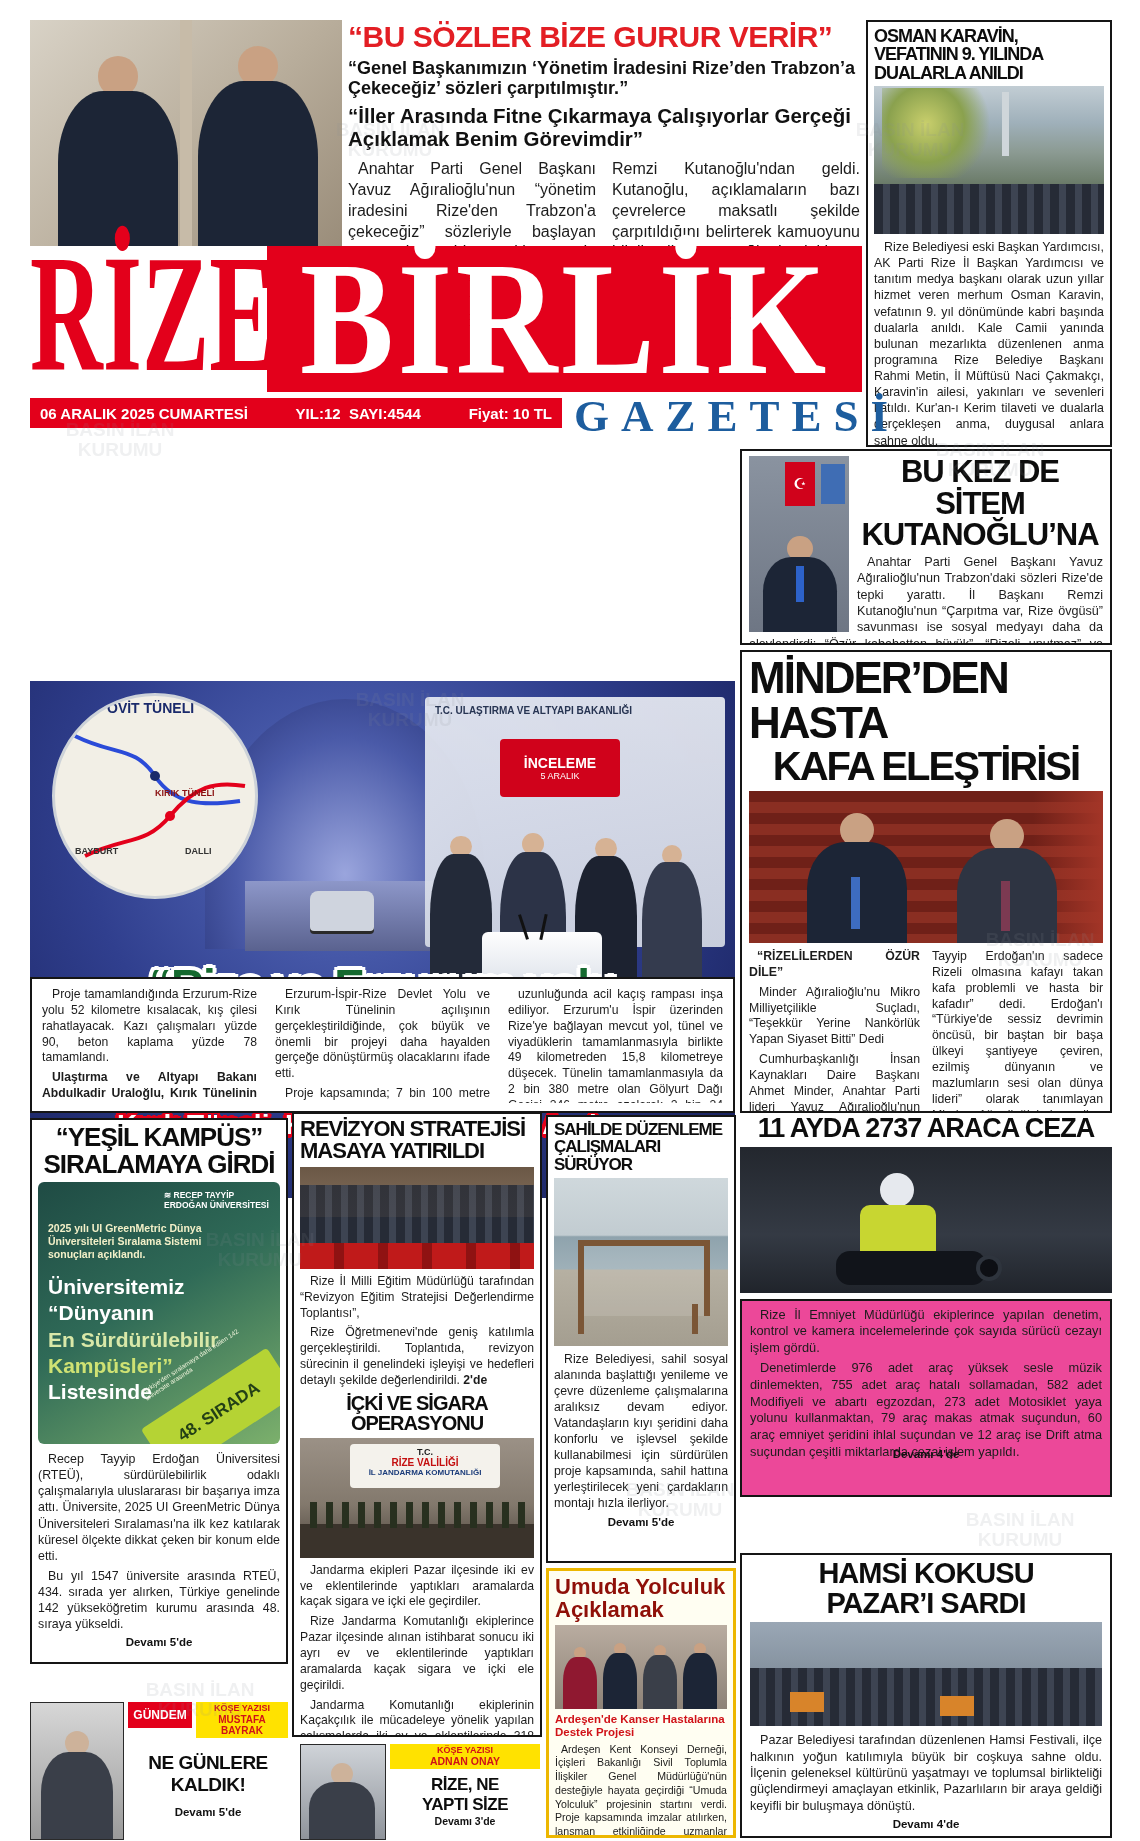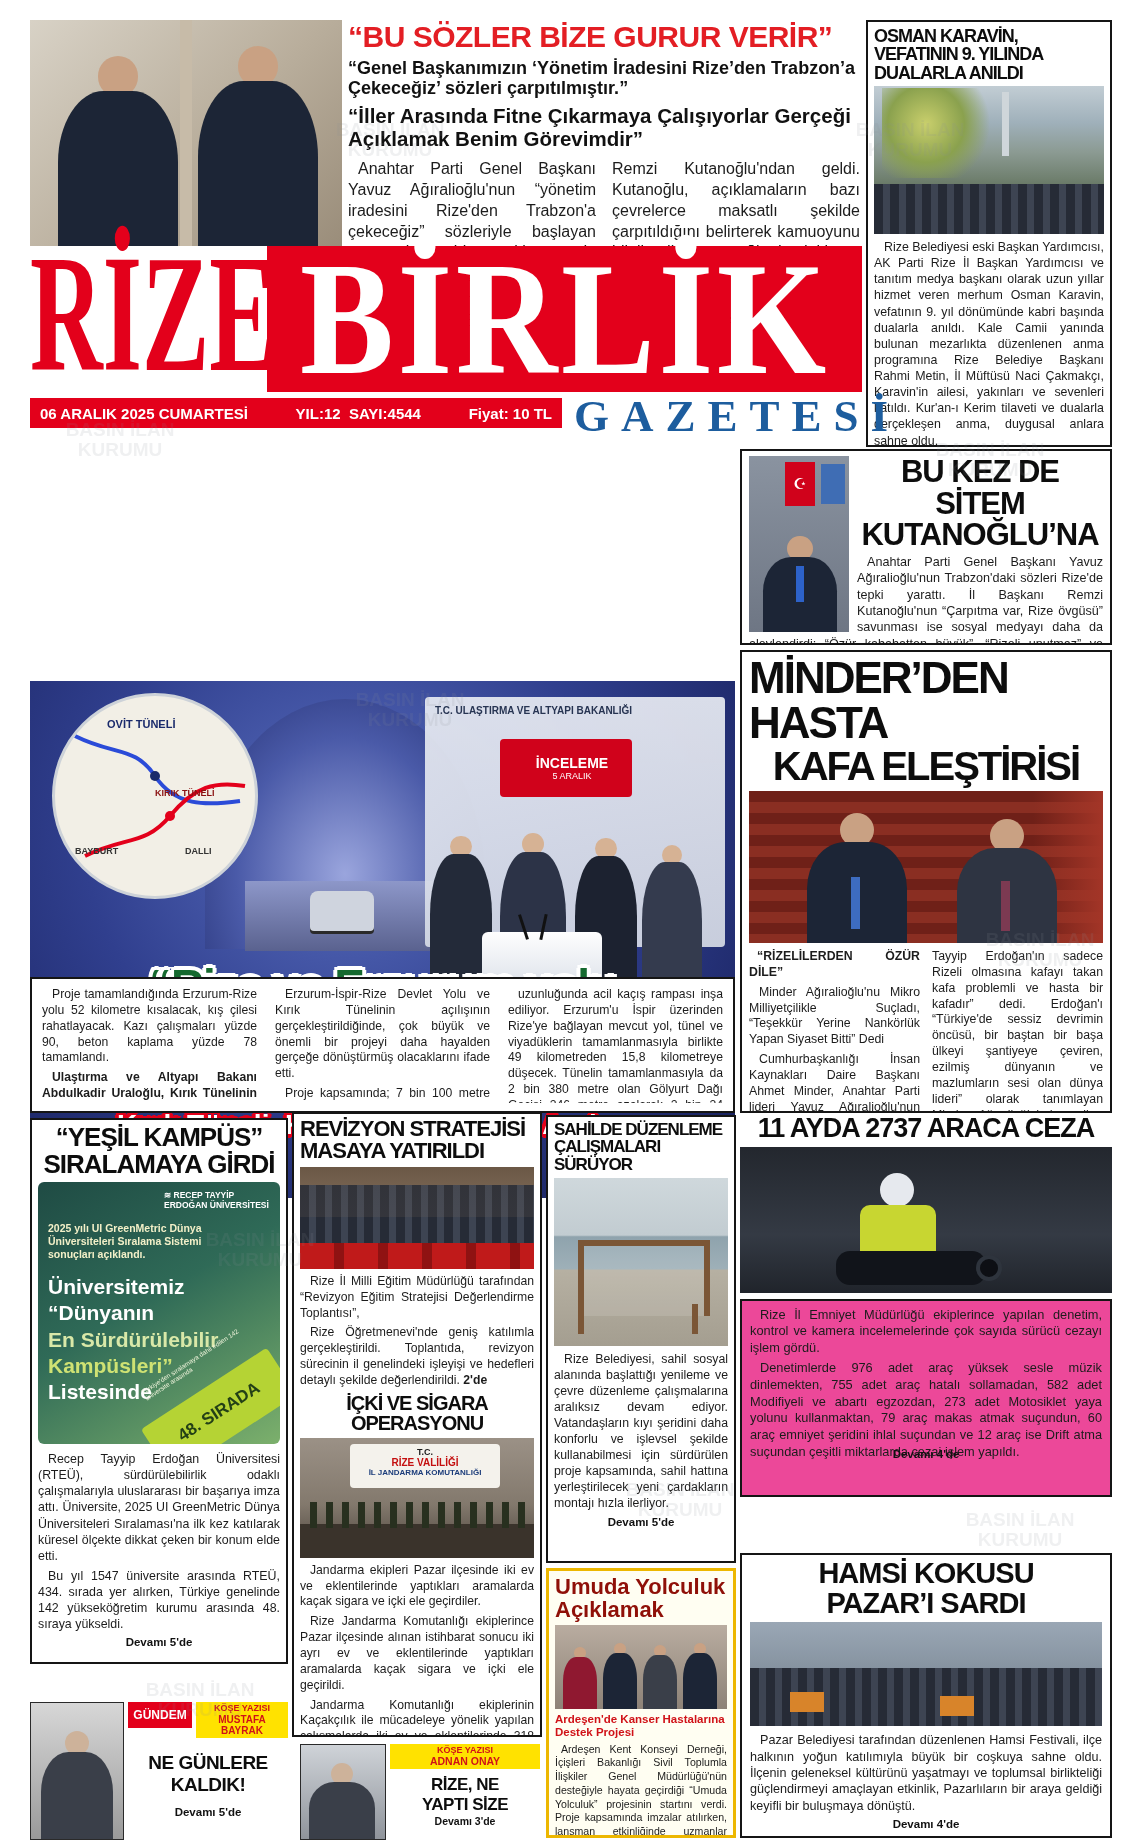--- a/index.html
+++ b/index.html
@@ -108,30 +108,30 @@
     <div class="abs" style="left:215px;top:200px;width:200px;height:70px;background:linear-gradient(180deg,#8d97c9,#5a628f);"></div>
     <div class="abs" style="left:280px;top:210px;width:64px;height:40px;background:#cfd4de;border-radius:8px 8px 4px 4px;box-shadow:0 3px 0 #2a2a2a;"></div>
 
     <div class="abs" style="left:22px;top:12px;width:200px;height:200px;border-radius:50%;background:#f2efe6;border:3px solid #cdd2d8;overflow:hidden;">
       <svg width="200" height="200" viewBox="0 0 200 200">
         <path d="M20,40 C60,60 80,50 100,80 S150,110 185,105" fill="none" stroke="#2b4bd8" stroke-width="4"></path>
         <path d="M30,160 C70,140 90,150 115,120 S160,85 190,90" fill="none" stroke="#e3001b" stroke-width="4"></path>
         <circle cx="100" cy="80" r="5" fill="#1a2a6b"></circle>
         <circle cx="115" cy="120" r="5" fill="#e3001b"></circle>
       </svg>
-      <span class="abs" style="left:52px;top:22px;font-size:11px;font-weight:bold;color:#1a2a6b;">OVİT TÜNELİ</span>
+      <span class="abs" style="left:52px;top:4px;font-size:14px;font-weight:bold;color:#1a2a6b;">OVİT TÜNELİ</span>
       <span class="abs" style="left:100px;top:92px;font-size:9px;font-weight:bold;color:#8a1111;">KIRIK TÜNELİ</span>
       <span class="abs" style="left:20px;top:150px;font-size:9px;font-weight:bold;color:#333;">BAYBURT</span>
       <span class="abs" style="left:130px;top:150px;font-size:9px;font-weight:bold;color:#333;">DALLI</span>
     </div>
 
     <div class="abs" style="left:395px;top:16px;width:300px;height:250px;background:linear-gradient(180deg,#e9ecf3 0%,#d6dbe6 100%);opacity:.92;border-radius:4px;">
       <div style="font-size:10px;font-weight:bold;color:#26334d;padding:8px 10px;">T.C. ULAŞTIRMA VE ALTYAPI BAKANLIĞI</div>
     </div>
-    <div class="abs" style="left:470px;top:58px;width:120px;height:58px;background:#d0021b;border-radius:4px;display:flex;flex-direction:column;align-items:center;justify-content:center;color:#fff;padding-left:12px;">
+    <div class="abs" style="left:470px;top:58px;width:120px;height:58px;background:#d0021b;border-radius:4px;display:flex;flex-direction:column;align-items:center;justify-content:center;color:#fff;">
       <span style="font-weight:800;font-size:14px;">İNCELEME</span>
       <span style="font-size:9px;">5 ARALIK</span>
     </div>
 
     <div class="psn" style="left:400px;bottom:212px;width:62px;height:150px;">
         <div class="phead" style="background:#d6b294;"></div>
         <div class="pbody" style="background:#232a39;"></div>
       </div>
     <div class="psn" style="left:470px;bottom:205px;width:66px;height:160px;">
         <div class="phead" style="background:#d6b294;"></div>

